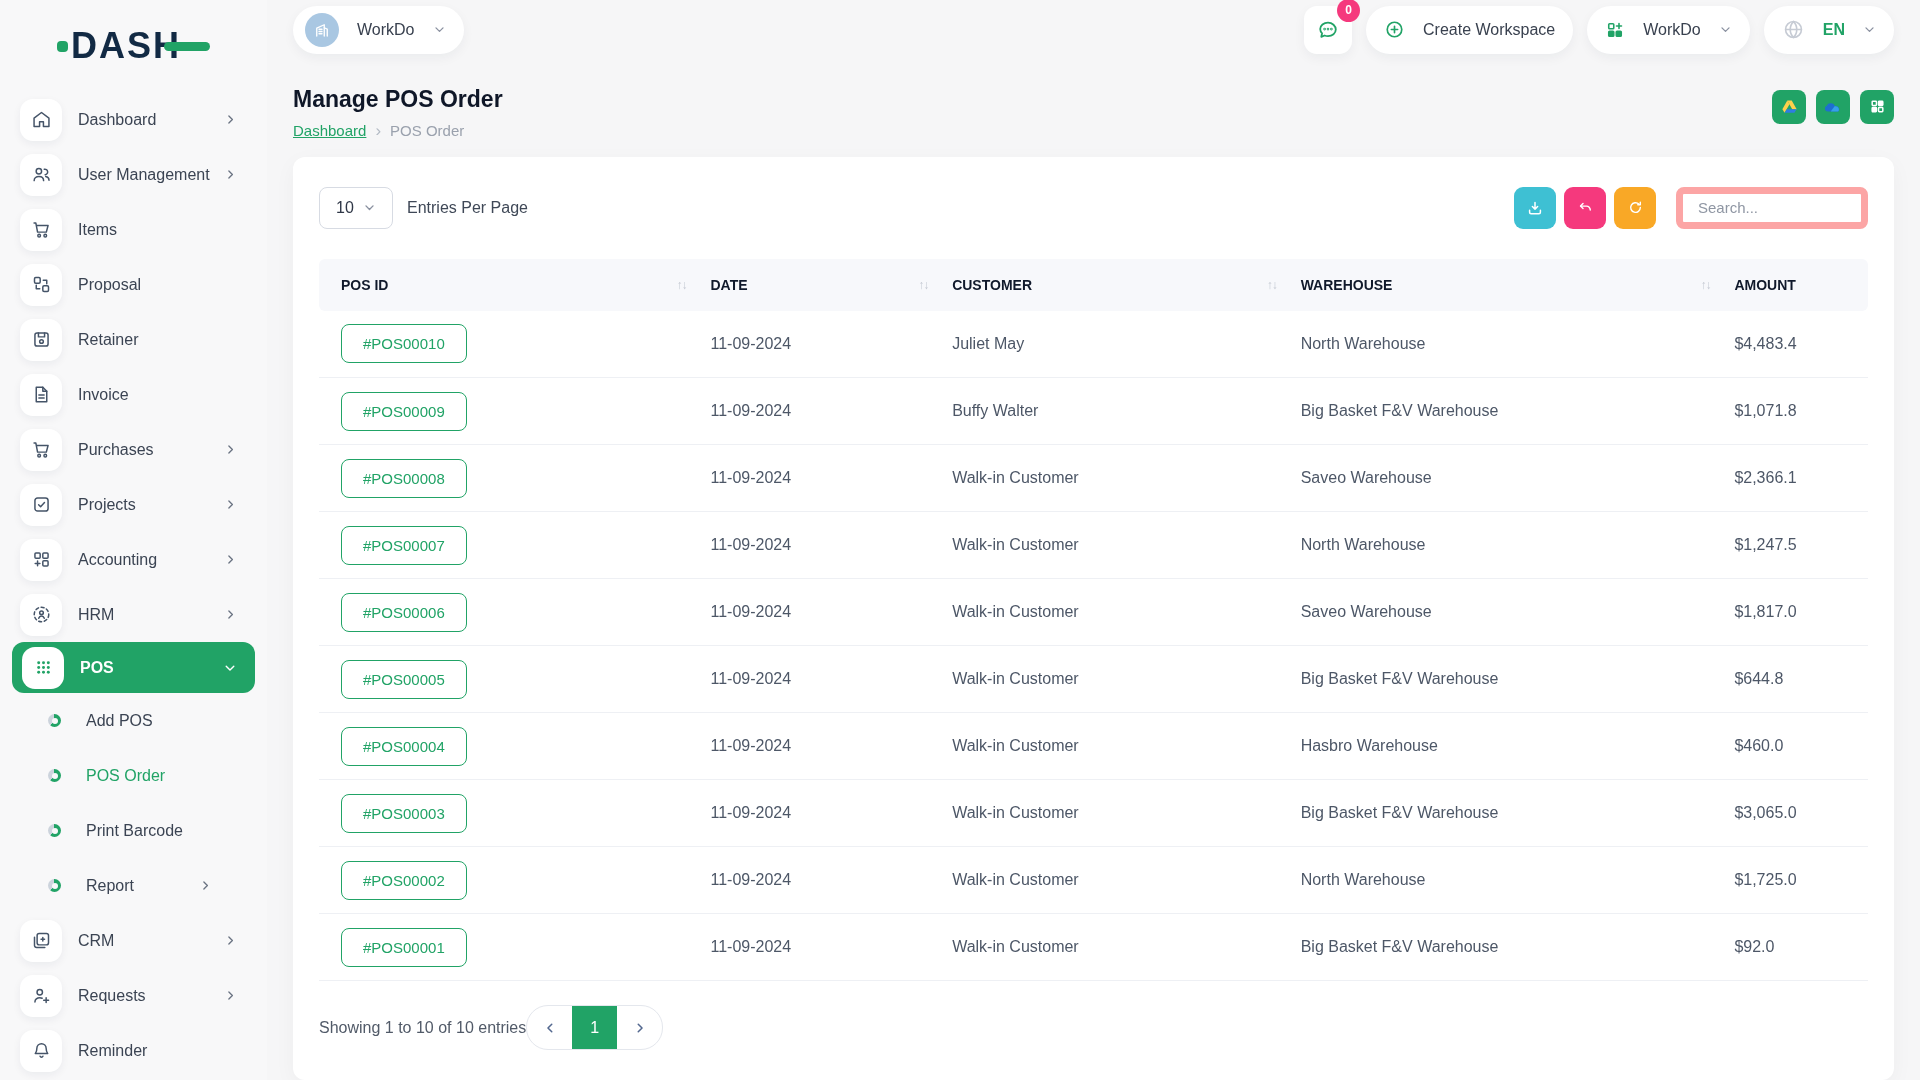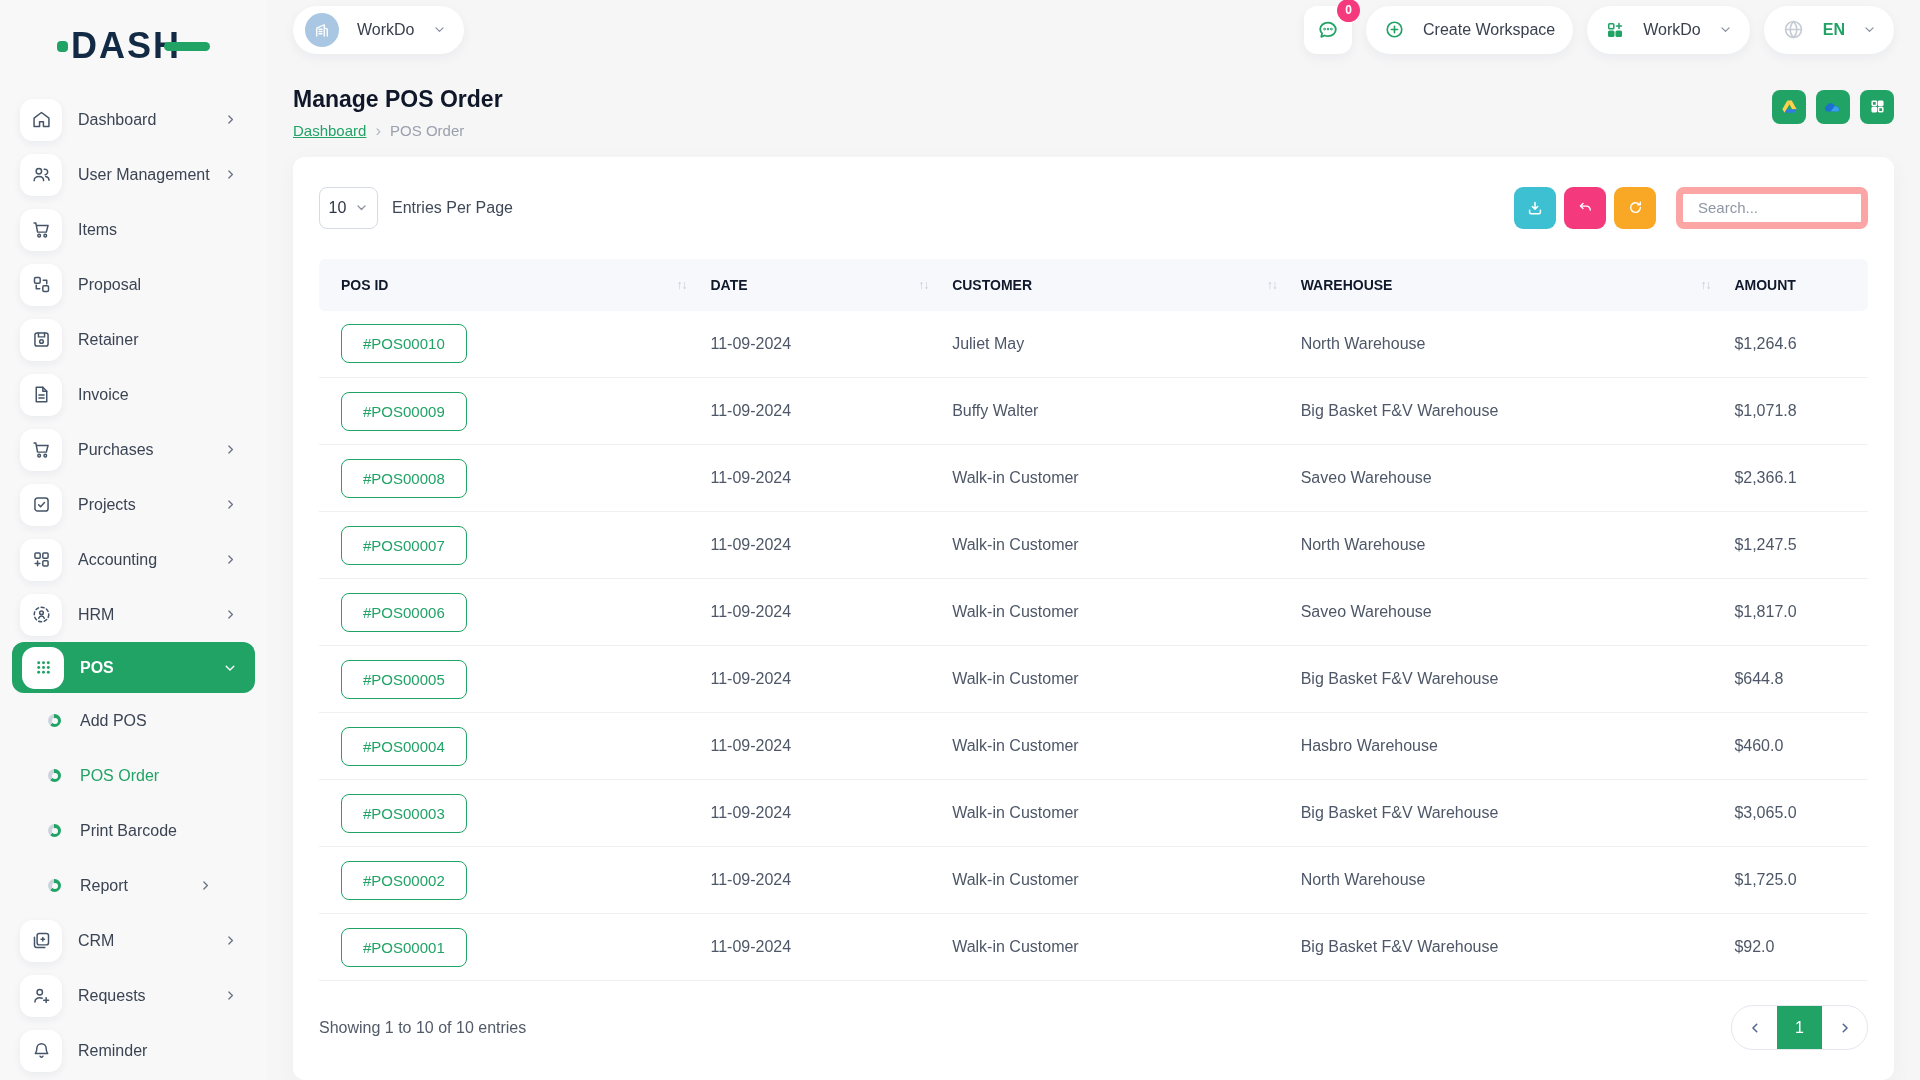--- a/index.html
+++ b/index.html
@@ -25,21 +25,21 @@
     display:flex;align-items:center;justify-content:center;color:var(--icon);flex:0 0 42px}
   .side-label{margin-left:16px;font-size:16px;color:#3b4453;font-weight:500}
   .chev{margin-left:auto;color:#6a7382;display:flex}
   .side-item.active{background:var(--green);border-radius:12px;margin:0 12px;padding:0 18px 0 10px;height:51px}
   .side-item.active .icon-box{color:var(--green);box-shadow:none}
   .side-item.active .side-label{color:#fff;font-weight:700}
   .side-item.active .chev{color:#fff}
   .sub-item{display:flex;align-items:center;height:55px;padding:0 55px 0 48px}
   .bullet{width:13px;height:13px;border-radius:50%;background:conic-gradient(var(--green) 0 62%,#ccd3dc 62% 100%);position:relative;flex:0 0 13px}
   .bullet::after{content:'';position:absolute;inset:3.5px;border-radius:50%;background:#f8f8f9}
-  .sub-label{margin-left:19px;font-size:16px;color:#3b4453;font-weight:500}
+  .sub-label{margin-left:25px;font-size:16px;color:#3b4453;font-weight:500}
   .sub-item.active .sub-label{color:var(--green)}
   .sub-item .chev{margin-left:auto}
 
   
   .main{flex:1;display:flex;flex-direction:column}
   .topbar{height:72px;display:flex;align-items:center;padding:0 26px}
   .pill{height:48px;border-radius:24px;background:#fff;box-shadow:0 4px 12px rgba(20,30,60,.05);
     display:flex;align-items:center;gap:18px;padding:0 18px;font-size:16px;color:#39414f;font-weight:500}
   .ws-avatar{width:34px;height:34px;border-radius:50%;background:#a9c7e2;display:flex;align-items:center;justify-content:center;color:#fff;margin-left:-6px}
   .top-right{margin-left:auto;display:flex;align-items:center;gap:14px}
@@ -60,21 +60,21 @@
   .crumb-link{color:var(--green)}
   .crumb-sep{color:#b3bac4;font-size:17px;line-height:1}
   .crumb-cur{color:var(--muted)}
   .quick-actions{display:flex;gap:10px;margin-top:4px}
   .qa{width:34px;height:34px;border-radius:8px;background:var(--green);display:flex;align-items:center;justify-content:center;color:#fff}
 
   
   .card{margin-top:18px;background:var(--card);border-radius:12px;box-shadow:0 6px 22px rgba(16,24,40,.04);
     padding:30px 26px 30px 26px;min-height:920px}
   .controls{display:flex;align-items:center;justify-content:space-between}
-  .select{width:59px;height:42px;border:1px solid #d7dbe3;border-radius:8px;background:#fff;display:flex;
+  .select{width:74px;height:42px;border:1px solid #d7dbe3;border-radius:8px;background:#fff;display:flex;
     align-items:center;justify-content:center;gap:9px;font-size:16px;color:#2f3747}
   .controls .left{display:flex;align-items:center}
   .entries-label{margin-left:14px;font-size:16px;color:#3f4857;font-weight:500}
   .controls .right{display:flex;align-items:center;gap:8px}
   .act{width:42px;height:42px;border-radius:9px;color:#fff;display:flex;align-items:center;justify-content:center}
   .act.cyan{background:var(--cyan)} .act.pink{background:var(--pink)} .act.orange{background:var(--orange)}
   .search{width:192px;height:42px;border:7px solid #fca5a5;border-radius:8px;padding:0 15px;font-size:15px;
     color:#3f4857;margin-left:12px;outline:none;background:#fff}
   .search::placeholder{color:#8f96a3}
 
@@ -82,21 +82,21 @@
   thead th{background:var(--thead);padding:18px 12px;font-size:14px;font-weight:700;color:var(--dark);text-align:left}
   thead th:first-child{padding-left:22px;border-radius:6px 0 0 6px}
   thead th:last-child{border-radius:0 6px 6px 0}
   .th-inner{display:flex;align-items:center;justify-content:space-between}
   .sort{color:#c4c9d2;font-size:12px;letter-spacing:-1px;font-weight:400;margin-left:8px}
   tbody td{height:67px;padding:0 12px;border-bottom:1px solid #eef0f4;font-size:16px;color:var(--text)}
   tbody td:first-child{padding-left:22px}
   .pos-pill{display:inline-block;padding:10px 21px;border:1px solid var(--green);color:var(--green);
     border-radius:8px;background:#fff;font-size:15px}
 
-  .table-footer{display:flex;align-items:center;justify-content:space-between;margin-top:24px}
+  .table-footer{display:flex;align-items:center;margin-top:24px}
   .showing{font-size:16px;color:#515a68}
   .pagination{display:flex;border:1px solid #e4e7ed;border-radius:22px;overflow:hidden;background:#fff}
   .pg{width:45px;height:43px;display:flex;align-items:center;justify-content:center;color:var(--blue-chev)}
   .pg.current{background:var(--green);color:#fff;font-size:16px;font-weight:500}
 </style>
 </head>
 <body>
 
 <div class="app">
 
@@ -536,21 +536,21 @@
                   </div>
                 </th>
             </tr>
           </thead>
           <tbody id="rows">
   <tr>
     <td><button class="pos-pill">#POS00010</button></td>
     <td class="c-date">11-09-2024</td>
     <td class="c-cust">Juliet May</td>
     <td class="c-wh">North Warehouse</td>
-    <td class="c-amt">$1,264.6</td>
+    <td class="c-amt">$4,483.4</td>
   </tr>
 
   <tr>
     <td><button class="pos-pill">#POS00009</button></td>
     <td class="c-date">11-09-2024</td>
     <td class="c-cust">Buffy Walter</td>
     <td class="c-wh">Big Basket F&amp;V Warehouse</td>
     <td class="c-amt">$1,071.8</td>
   </tr>
 

